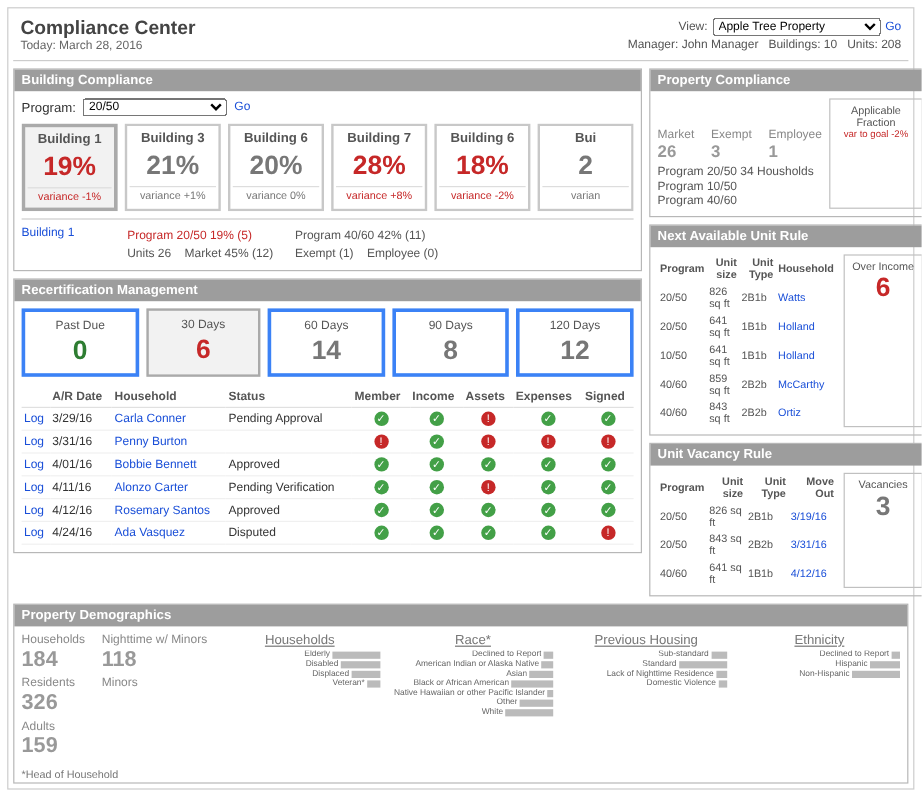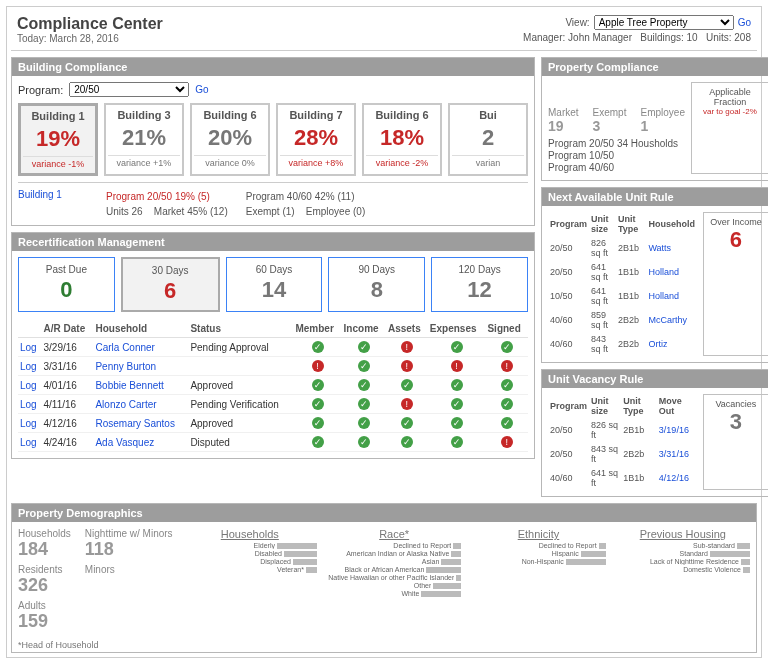--- a/index.html
+++ b/index.html
@@ -33,21 +33,21 @@
   .card.sel .val, .card.hot .val { color: #c62828; }
   .card .var { font-size: 9px; border-top: 1px solid #ddd; padding-top: 2px; color: #777; }
   .card .var.red { color: #c62828; }
 
   .bld-detail { border-top: 1px solid #ccc; margin-top: 6px; padding-top: 6px; display: flex; gap: 18px; font-size: 10px; }
   .bld-detail .name { color: #1a4fd8; min-width: 70px; }
   .bld-detail .grp { color: #555; line-height: 1.5; }
   .bld-detail .r { color: #c62828; }
 
   .recert-cards { display: flex; gap: 6px; }
-  .rcard { flex: 1; border: 1px solid #3b82f6; text-align: center; padding: 6px 2px; }
+  .rcard { flex: 1; border: 3px solid #3b82f6; text-align: center; padding: 6px 2px; }
   .rcard .lbl { font-size: 10px; color: #555; }
   .rcard .n { font-size: 22px; font-weight: 700; color: #777; margin-top: 2px; }
   .rcard.green .n { color: #2e7d32; }
   .rcard.red .n { color: #c62828; }
   .rcard.sel { border: 2px solid #aaa; background: #f2f2f2; }
 
   table.grid { width: 100%; border-collapse: collapse; font-size: 10px; margin-top: 8px; }
   table.grid th { text-align: left; color: #555; font-weight: 600; padding: 3px 2px; border-bottom: 1px solid #e0e0e0; }
   table.grid td { padding: 3px 2px; border-bottom: 1px solid #f0f0f0; }
   .link { color: #1a4fd8; cursor: pointer; }
@@ -60,21 +60,21 @@
   .pc-left .row { display: flex; gap: 14px; margin-bottom: 4px; }
   .pc-left .row .lbl { color: #888; }
   .pc-left .row .v { font-size: 14px; color: #999; font-weight: 600; }
   .pc-left .prog-line { margin: 1px 0; }
   .pc-box { width: 78px; border: 1px solid #c0c0c0; text-align: center; padding: 4px; }
   .pc-box .t { font-size: 9px; color: #555; }
   .pc-box .p { font-size: 26px; font-weight: 700; color: #c62828; }
   .pc-box .v2 { font-size: 8px; color: #c62828; }
 
   .mini-tbl { width: 100%; font-size: 9px; border-collapse: collapse; }
-  .mini-tbl th { text-align: left; color: #555; padding: 2px; }
+  .mini-tbl th { text-align: right; color: #555; padding: 2px; }
   .mini-tbl td { padding: 2px; color: #555; }
   .side-flex { display: flex; gap: 6px; }
   .side-box { width: 66px; border: 1px solid #c0c0c0; text-align: center; padding: 4px; }
   .side-box .t { font-size: 9px; color: #555; }
   .side-box .n { font-size: 22px; font-weight: 700; color: #c62828; }
   .side-box .n.gray { color: #777; }
 
   .demo-b { display: flex; gap: 10px; padding: 6px; font-size: 10px; color: #666; }
   .demo-col .lbl { font-size: 10px; color: #888; }
   .demo-col .v { font-size: 18px; color: #999; font-weight: 600; }
@@ -283,21 +283,21 @@
 
     <div class="right">
 
       <div class="panel">
         <div class="panel-h">Property Compliance</div>
         <div class="panel-b pc-body">
           <div class="pc-left">
             <div class="row">
               <div>
                   <div class="lbl">Market</div>
-                  <div class="v">19</div>
+                  <div class="v">26</div>
                 </div>
               <div>
                   <div class="lbl">Exempt</div>
                   <div class="v">3</div>
                 </div>
               <div>
                   <div class="lbl">Employee</div>
                   <div class="v">1</div>
                 </div>
             </div>
@@ -479,54 +479,54 @@
               <div class="bar-lbl">Other</div>
               <div class="bar-fill" style="width:28px"></div>
             </div>
             <div class="bar-row">
               <div class="bar-lbl">White</div>
               <div class="bar-fill" style="width:40px"></div>
             </div>
           </div>
         </div>
         <div class="chart-col">
+          <div class="t">Previous Housing</div>
+          <div class="bars">
+            <div class="bar-row">
+              <div class="bar-lbl">Sub-standard</div>
+              <div class="bar-fill" style="width:13px"></div>
+            </div>
+            <div class="bar-row">
+              <div class="bar-lbl">Standard</div>
+              <div class="bar-fill" style="width:40px"></div>
+            </div>
+            <div class="bar-row">
+              <div class="bar-lbl">Lack of Nighttime Residence</div>
+              <div class="bar-fill" style="width:9px"></div>
+            </div>
+            <div class="bar-row">
+              <div class="bar-lbl">Domestic Violence</div>
+              <div class="bar-fill" style="width:7px"></div>
+            </div>
+          </div>
+        </div>
+        <div class="chart-col">
           <div class="t">Ethnicity</div>
           <div class="bars">
             <div class="bar-row">
               <div class="bar-lbl">Declined to Report</div>
               <div class="bar-fill" style="width:7px"></div>
             </div>
             <div class="bar-row">
               <div class="bar-lbl">Hispanic</div>
               <div class="bar-fill" style="width:25px"></div>
             </div>
             <div class="bar-row">
               <div class="bar-lbl">Non-Hispanic</div>
               <div class="bar-fill" style="width:40px"></div>
             </div>
           </div>
         </div>
-        <div class="chart-col">
-          <div class="t">Previous Housing</div>
-          <div class="bars">
-            <div class="bar-row">
-              <div class="bar-lbl">Sub-standard</div>
-              <div class="bar-fill" style="width:13px"></div>
-            </div>
-            <div class="bar-row">
-              <div class="bar-lbl">Standard</div>
-              <div class="bar-fill" style="width:40px"></div>
-            </div>
-            <div class="bar-row">
-              <div class="bar-lbl">Lack of Nighttime Residence</div>
-              <div class="bar-fill" style="width:9px"></div>
-            </div>
-            <div class="bar-row">
-              <div class="bar-lbl">Domestic Violence</div>
-              <div class="bar-fill" style="width:7px"></div>
-            </div>
-          </div>
-        </div>
       </div>
     <div class="foot">*Head of Household</div>
   </div>
 
 </div>
 
 </body></html>

